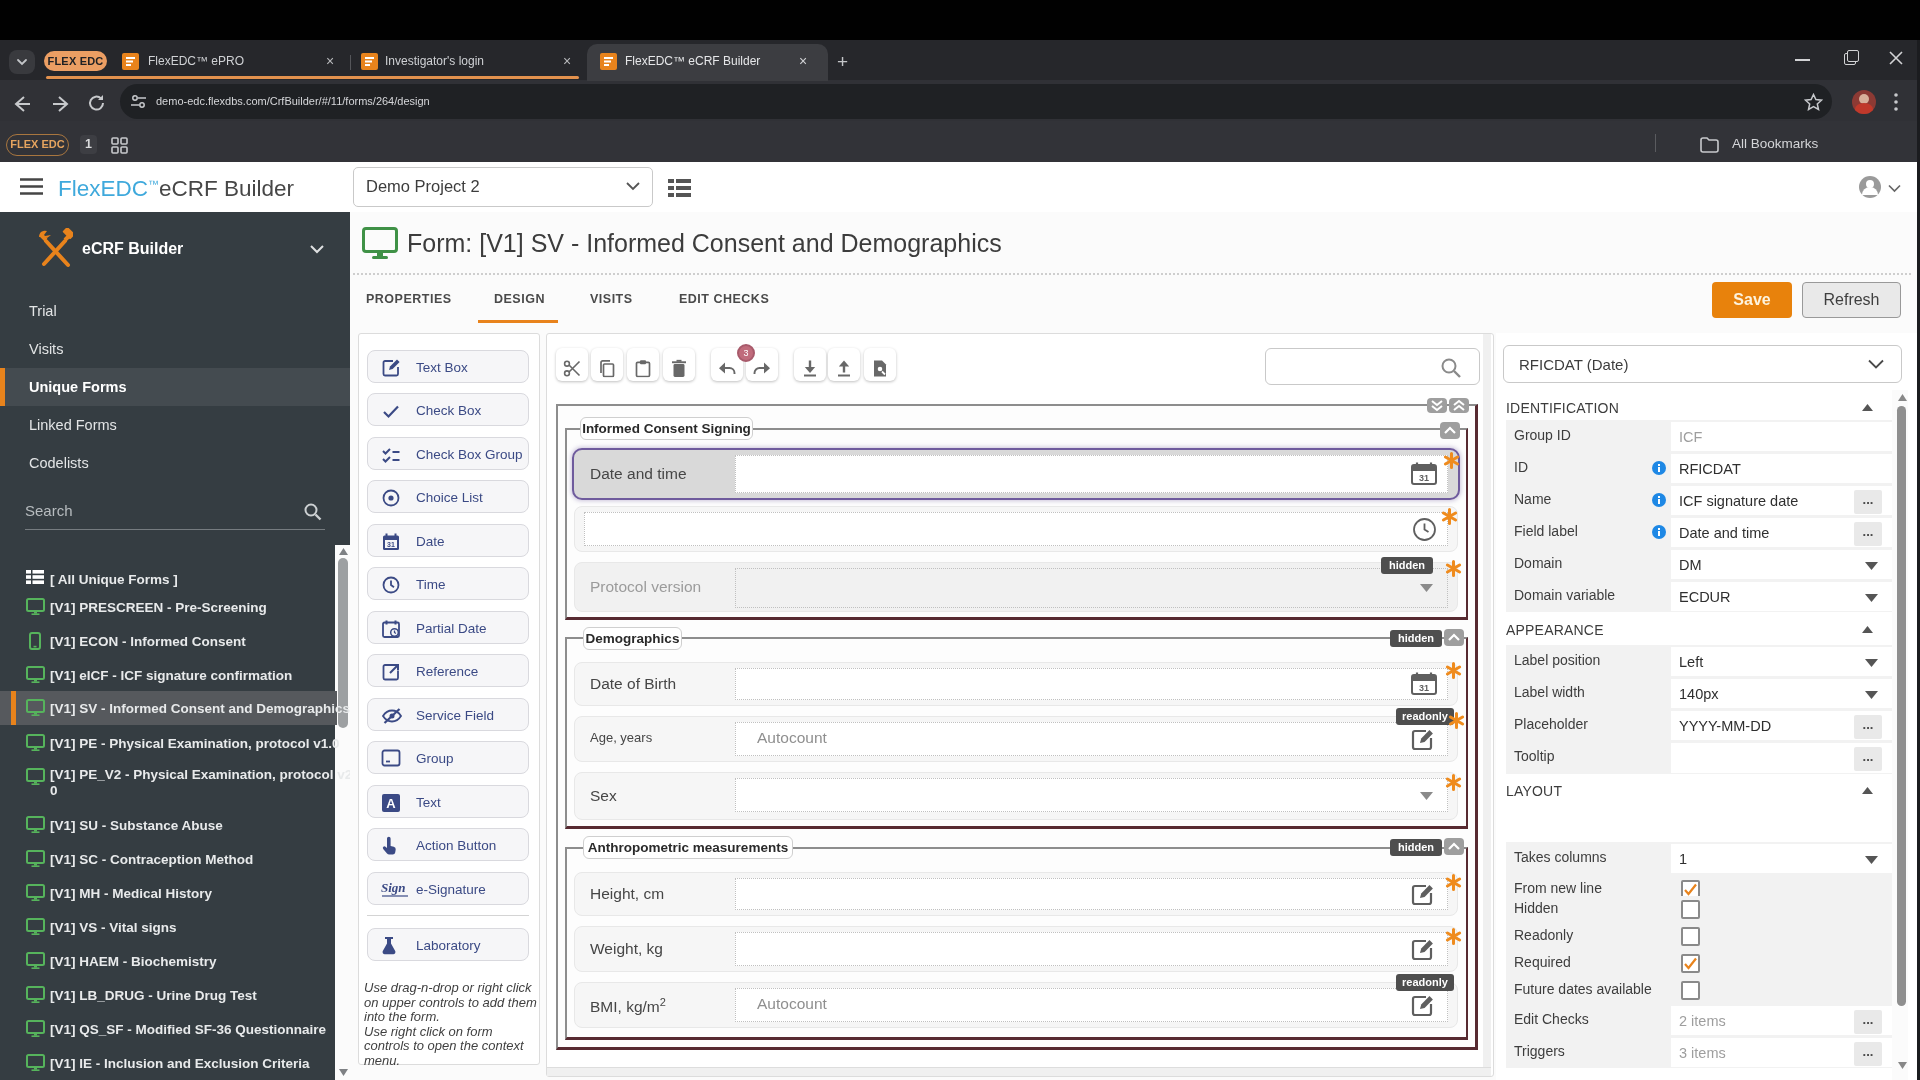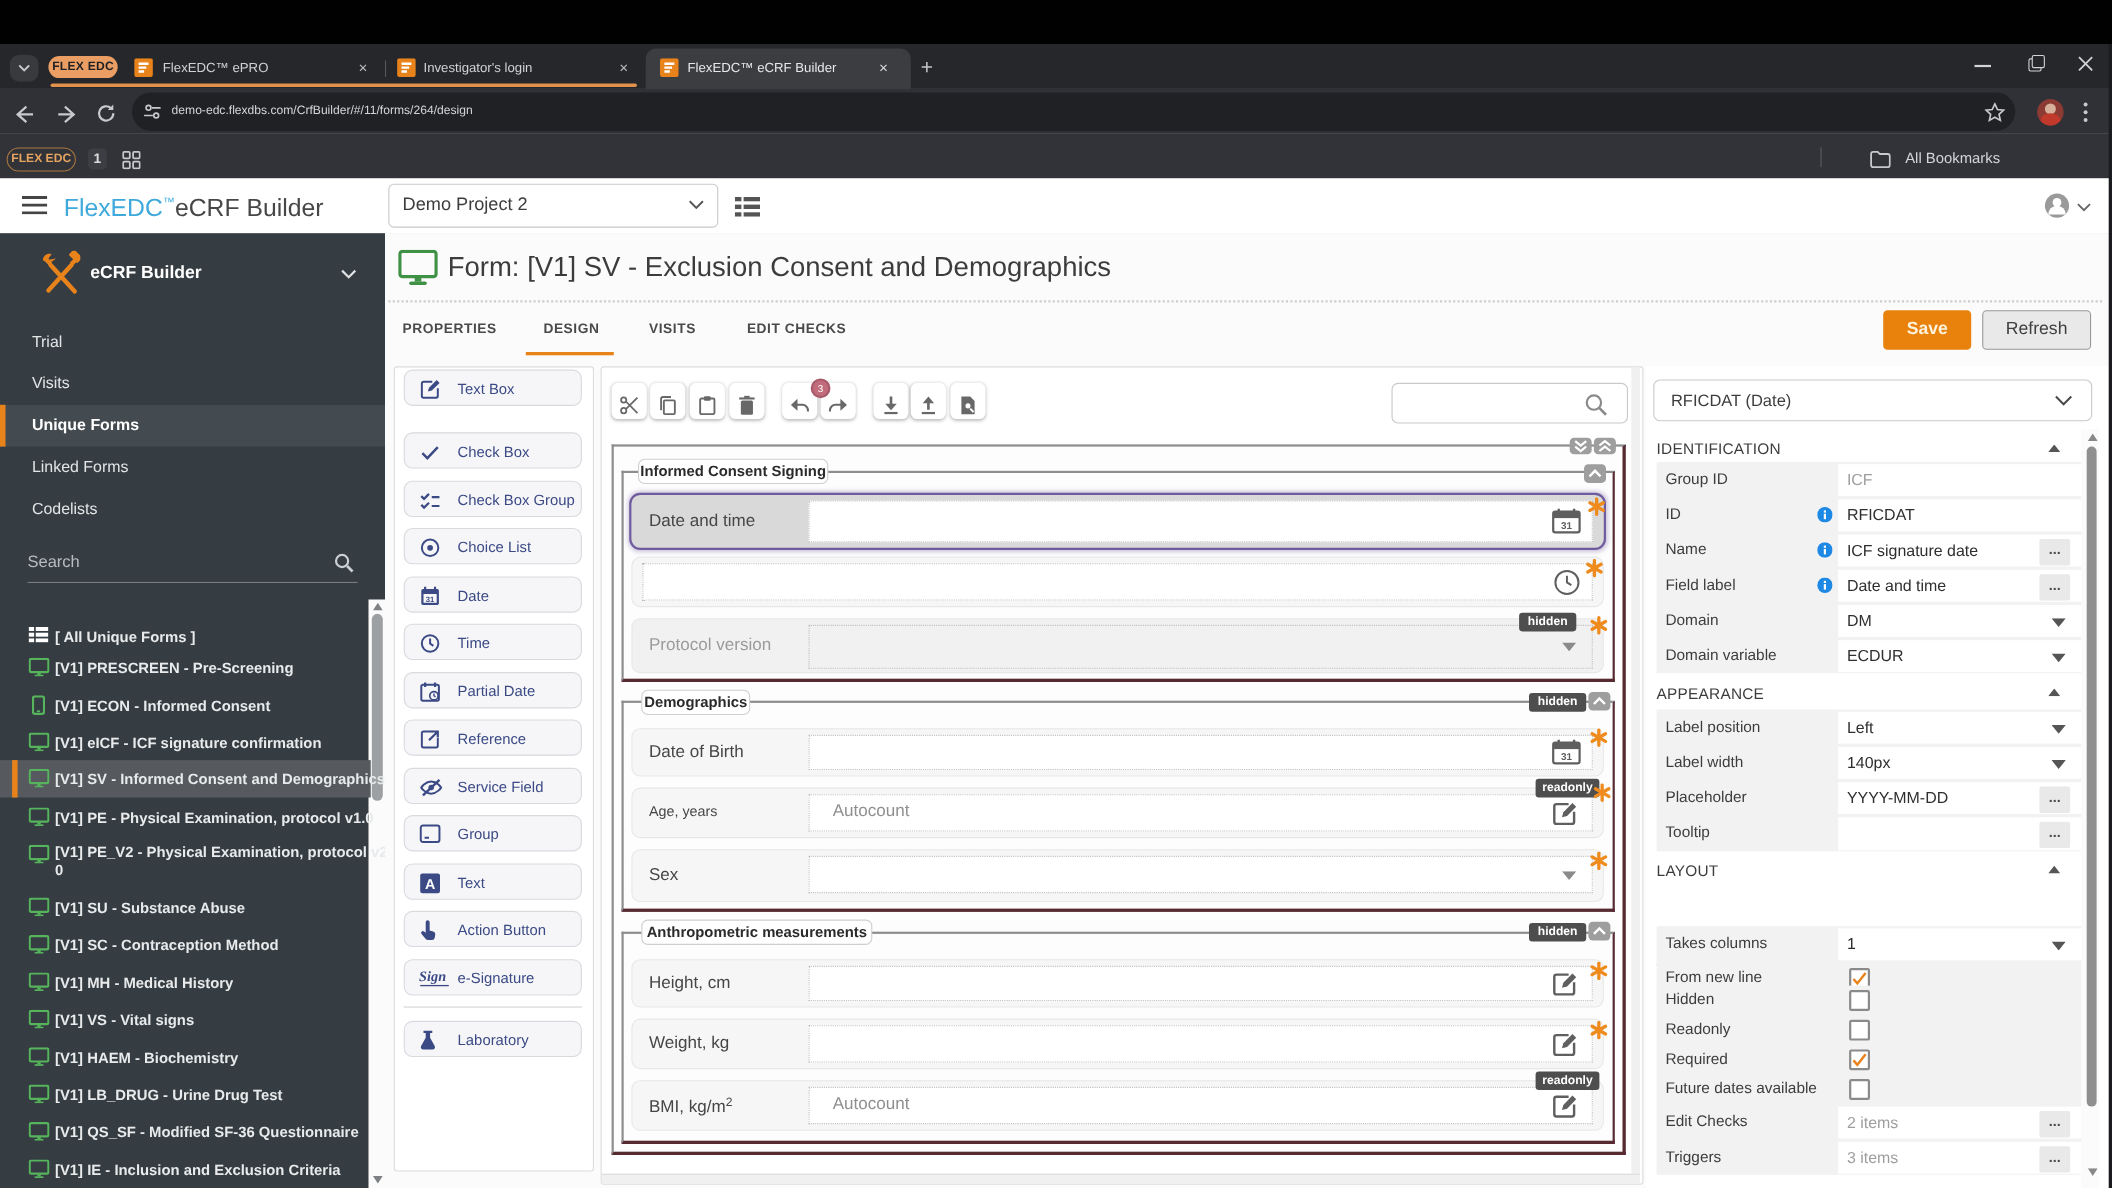--- a/index.html
+++ b/index.html
@@ -462,32 +462,32 @@
     </div>
 
   <div class="abs main"></div>
   <div class="abs" style="left:362px;top:227px;">
       <svg width="36" height="32" viewBox="0 0 36 32">
         <rect x="1.5" y="1.5" width="33" height="23" rx="2.5" fill="none" stroke="#3f9146" stroke-width="3"></rect>
         <rect x="15" y="25" width="6" height="4" fill="#3f9146"></rect>
         <rect x="10" y="29" width="16" height="3" rx="1.5" fill="#3f9146"></rect>
       </svg>
     </div>
-  <div class="abs ftitle">Form: [V1] SV - Exclusion Consent and Demographics</div>
+  <div class="abs ftitle">Form: [V1] SV - Informed Consent and Demographics</div>
   <div class="abs dotline"></div>
   <div class="abs mtab" style="left:366px;">PROPERTIES</div>
   <div class="abs mtab" style="left:494px;">DESIGN</div>
   <div class="abs mtab" style="left:590px;">VISITS</div>
   <div class="abs mtab" style="left:679px;">EDIT CHECKS</div>
   <div class="abs designline"></div>
   <div class="abs savebtn">Save</div>
   <div class="abs refbtn">Refresh</div>
 
   <div class="abs toolbox"></div>
-  <div class="abs tbtn" style="top:336px;">
+  <div class="abs tbtn" style="top:350px;">
       <div class="ic">
         <svg width="20" height="20" viewBox="0 0 20 20">
           <path d="M12 3H4a1.5 1.5 0 0 0-1.5 1.5V16A1.5 1.5 0 0 0 4 17.5h11.5A1.5 1.5 0 0 0 17 16V9" stroke="#3b4a85" stroke-width="1.8" fill="none"></path>
           <path d="M8 12l1-3.5 7-7 2.6 2.6-7 7z" fill="#3b4a85"></path>
         </svg>
       </div>
       <div class="lbl">Text Box</div>
     </div>
     <div class="abs tbtn" style="top:393px;text-align:right;">
       <div class="ic">
@@ -605,20 +605,21 @@
     <div class="abs tbtn" style="top:928px;">
       <div class="ic">
         <svg width="16" height="20" viewBox="0 0 16 20">
           <path d="M6 2v5.5L1.8 15a2.2 2.2 0 0 0 2 3.2h8.4a2.2 2.2 0 0 0 2-3.2L10 7.5V2z" fill="#3b4a85"></path>
           <path d="M4 2h8" stroke="#3b4a85" stroke-width="2"></path>
         </svg>
       </div>
       <div class="lbl">Laboratory</div>
     </div>
   <div class="abs tbsep"></div>
+  <div class="abs tbhelp">Use drag-n-drop or right click on upper controls to add them into the form.<br>Use right click on form controls to open the context menu.</div>
 
   <div class="abs canvas"></div>
   <div class="abs cbtn" style="left:556px;">
       <svg width="32" height="33" style="position:absolute"></svg>
       <div style="position:absolute;left:50%;top:50%;transform:translate(-50%,-50%);">
         <svg width="18" height="18" viewBox="0 0 18 18">
           <circle cx="4" cy="4.2" r="2.4" stroke="#686868" stroke-width="1.6" fill="none"></circle>
           <circle cx="4" cy="13.8" r="2.4" stroke="#686868" stroke-width="1.6" fill="none"></circle>
           <path d="M6 5.5L16.5 16M6 12.5L16.5 2" stroke="#686868" stroke-width="1.6"></path>
         </svg>

